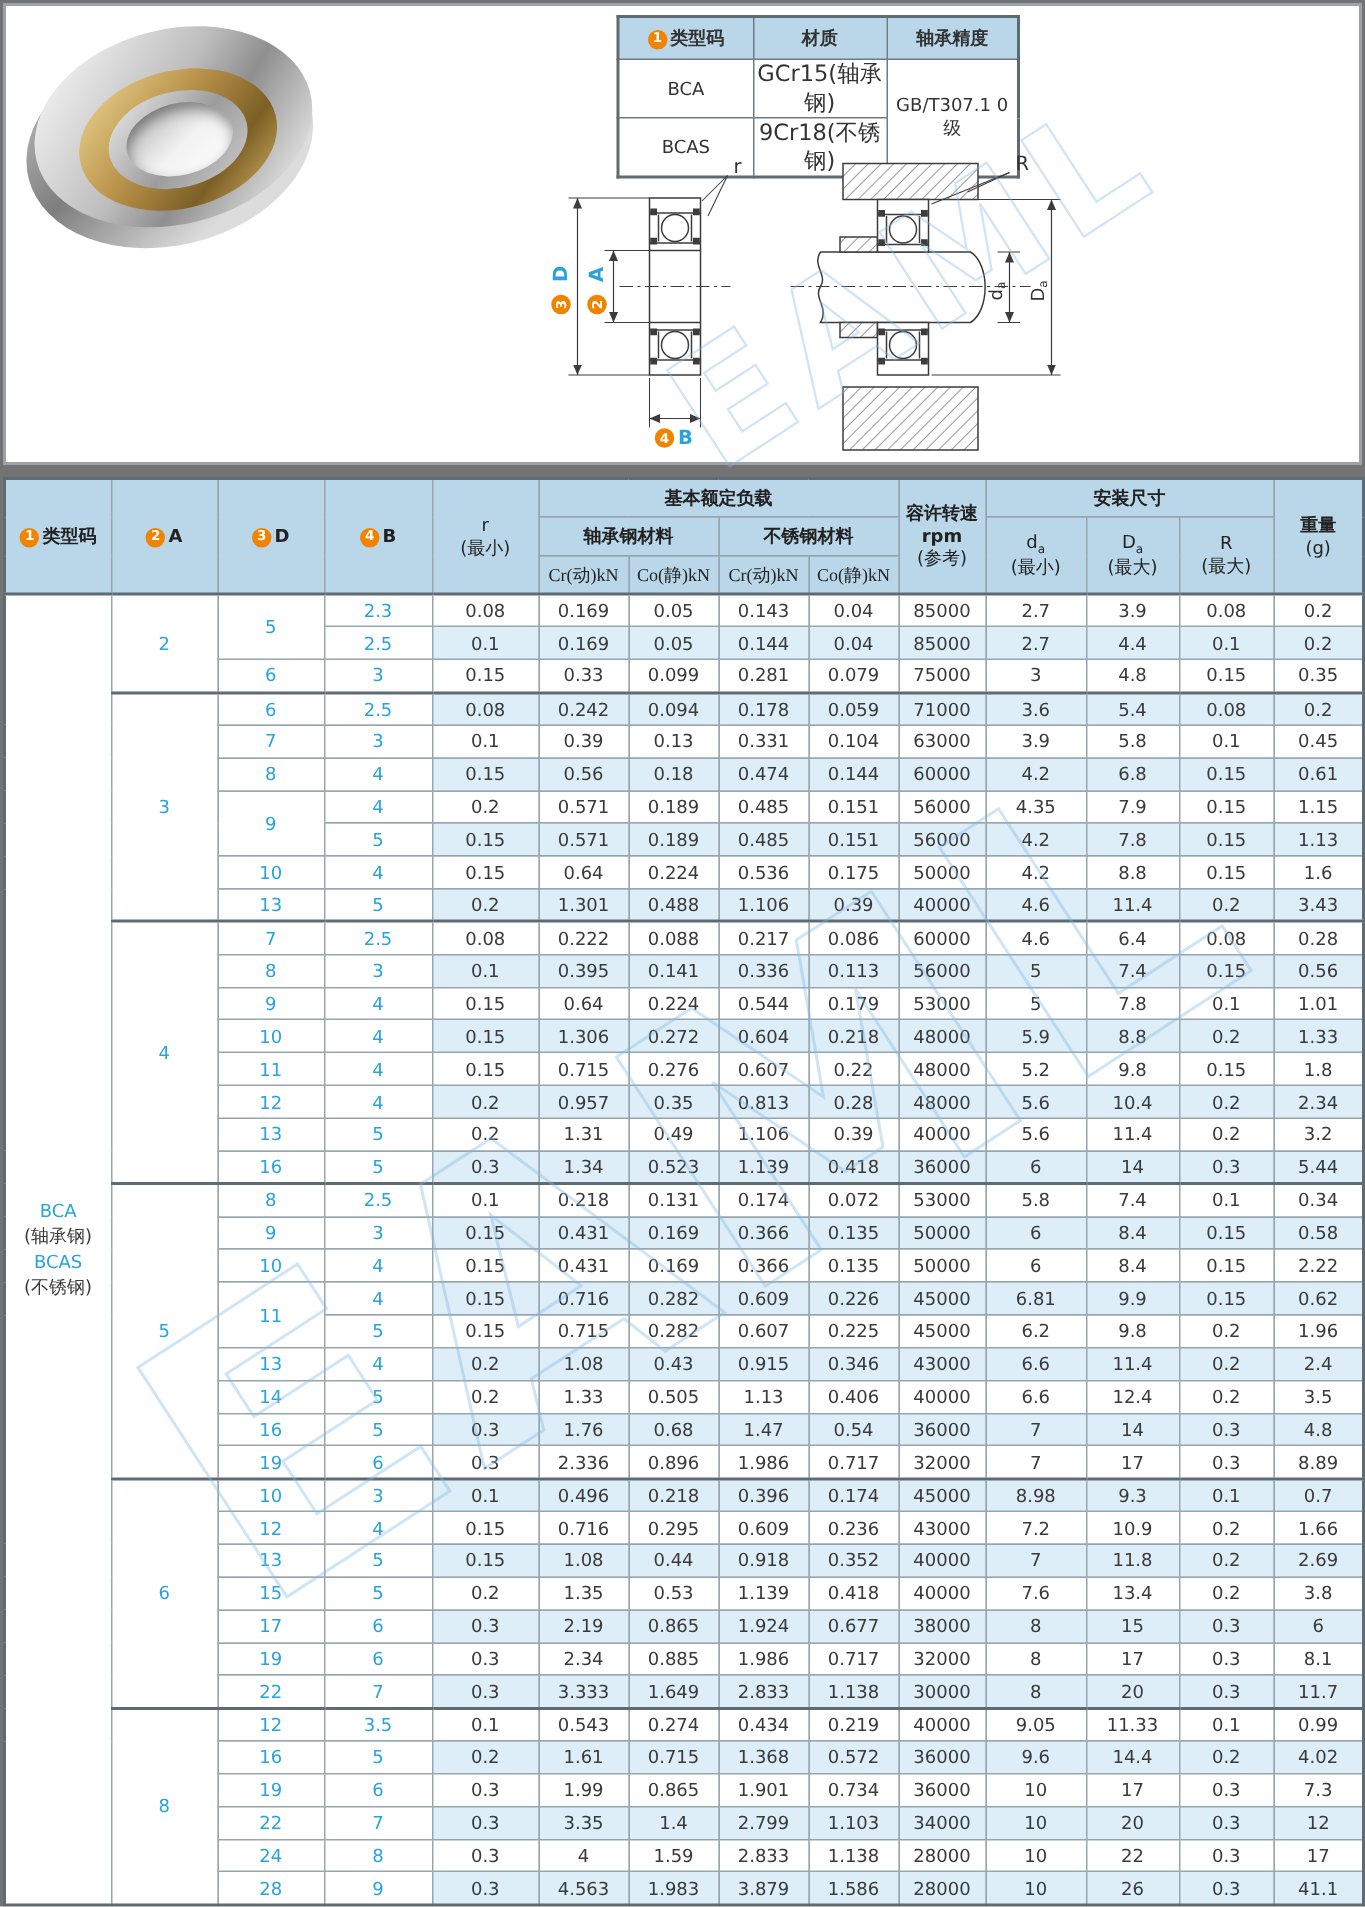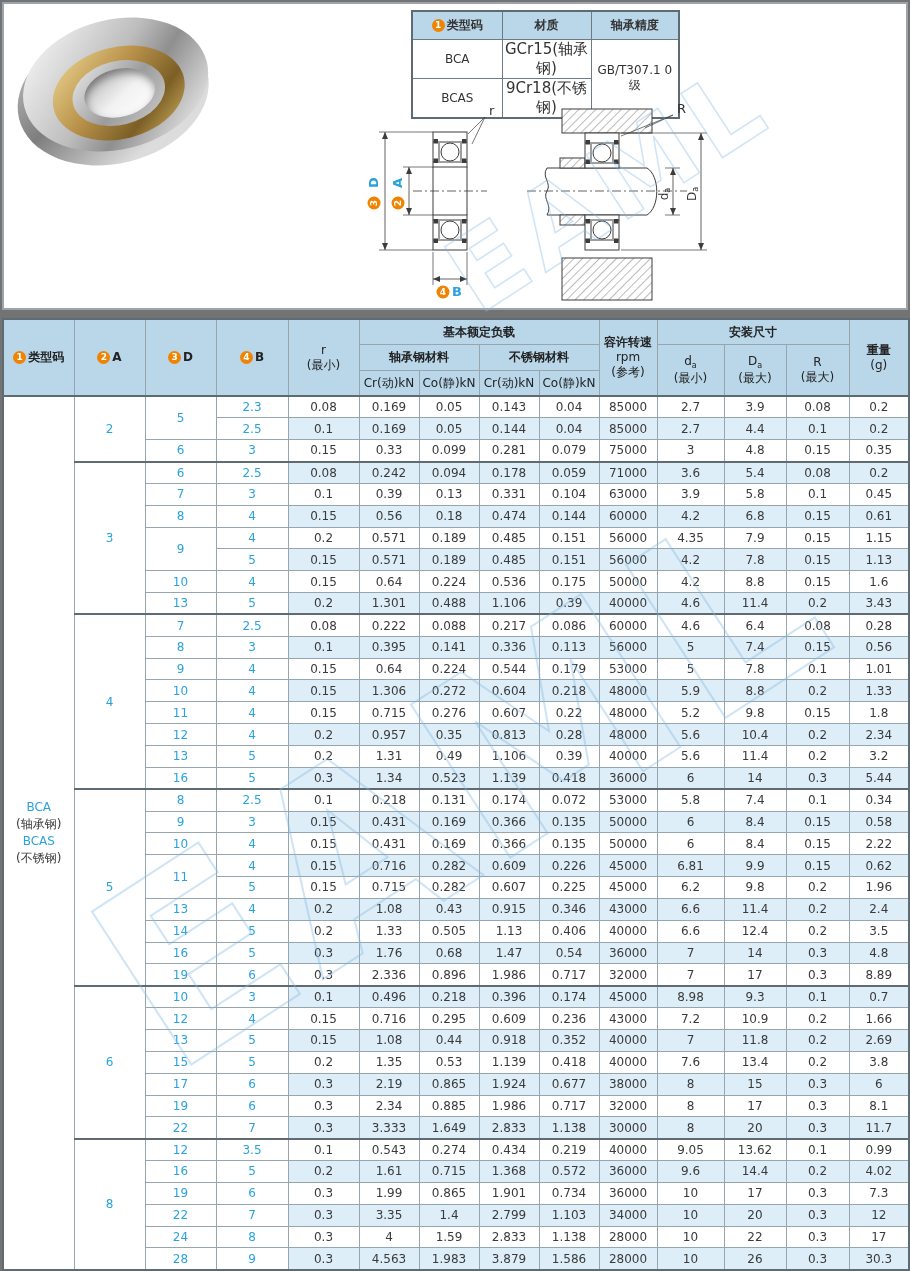--- a/index.html
+++ b/index.html
@@ -33,21 +33,21 @@
       -webkit-text-stroke:2px rgba(130,185,225,.38);transform:rotate(-33deg);
       letter-spacing:8px;z-index:6;}
   #wm-table{left:60px;top:640px;font-size:250px;}
   #wm-diag{left:430px;top:128px;font-size:105px;-webkit-text-stroke:1.5px rgba(130,185,225,.38);}
   
   .dtable{position:absolute;left:2px;top:318px;width:906px;border-collapse:collapse;table-layout:fixed;
           border:2px solid #5f6b73;z-index:2;}
   .dtable th,.dtable td{border:1px solid #97a5ae;padding:0;text-align:center;}
   .dtable th{background:#b9d7e9;font-size:12px;color:#222;font-weight:bold;line-height:1.25;}
   .dtable th.sub{font-weight:normal;}
-  .dtable tr.h1 th{height:24px;} .dtable tr.h2 th{height:25px;} .dtable tr.h3 th{height:24px;}
+  .dtable tr.h1 th{height:24px;} .dtable tr.h2 th{height:25px;} .dtable tr.h3 th{height:24px;font-family:Liberation Serif, serif;}
   .dtable tbody tr{height:21.85px;}
   .dtable tbody td{font-size:12px;color:#3a3a3a;background:#fff;}
   .dtable tbody tr.alt td.num{background:#ddeef8;}
   .dtable tbody tr:first-child td{border-top:2px solid #5f6b73;}
   .dtable tbody tr.grp td{border-top:2px solid #5f6b73;}
   .dtable td.blue{color:#2aa3dc;}
   .typecell{vertical-align:middle;font-size:12px;}
   .typecell div{line-height:17px;}
   sub{font-size:8px;}
 </style>
@@ -207,21 +207,21 @@
         <th rowspan="3"><span class="circ">2</span><span>A</span></th>
         <th rowspan="3"><span class="circ">3</span><span>D</span></th>
         <th rowspan="3"><span class="circ">4</span><span>B</span></th>
         <th rowspan="3" class="sub">
             <div>r</div>
             <div>(最小)</div>
           </th>
         <th colspan="4">基本额定负载</th>
         <th rowspan="3">
             <div>容许转速</div>
-            <div class="sub" style="font-weight:normal">rpm</div>
+            <div class="sub" style="font-weight:bold">rpm</div>
             <div style="font-weight:normal">(参考)</div>
           </th>
         <th colspan="3">安装尺寸</th>
         <th rowspan="3">
             <div>重量</div>
             <div style="font-weight:normal">(g)</div>
           </th>
       </tr>
       <tr class="h2">
         <th colspan="2">轴承钢材料</th>
@@ -736,21 +736,21 @@
           <td rowspan="6" class="blue acell">8</td>
           <td class="blue dcell">12</td>
           <td class="blue bcell">3.5</td>
           <td class="num">0.1</td>
           <td class="num">0.543</td>
           <td class="num">0.274</td>
           <td class="num">0.434</td>
           <td class="num">0.219</td>
           <td class="num">40000</td>
           <td class="num">9.05</td>
-          <td class="num">13.62</td>
+          <td class="num">11.33</td>
           <td class="num">0.1</td>
           <td class="num">0.99</td>
         </tr>
         <tr class="alt">
           <td class="blue dcell">16</td>
           <td class="blue bcell">5</td>
           <td class="num">0.2</td>
           <td class="num">1.61</td>
           <td class="num">0.715</td>
           <td class="num">1.368</td>
@@ -808,20 +808,20 @@
           <td class="blue bcell">9</td>
           <td class="num">0.3</td>
           <td class="num">4.563</td>
           <td class="num">1.983</td>
           <td class="num">3.879</td>
           <td class="num">1.586</td>
           <td class="num">28000</td>
           <td class="num">10</td>
           <td class="num">26</td>
           <td class="num">0.3</td>
-          <td class="num">30.3</td>
+          <td class="num">41.1</td>
         </tr>
       </tbody>
   </table>
 
   <div class="wm" id="wm-table">EAML</div>
   <div class="wm" id="wm-diag">EAML</div>
 </div>
 
 </body></html>

